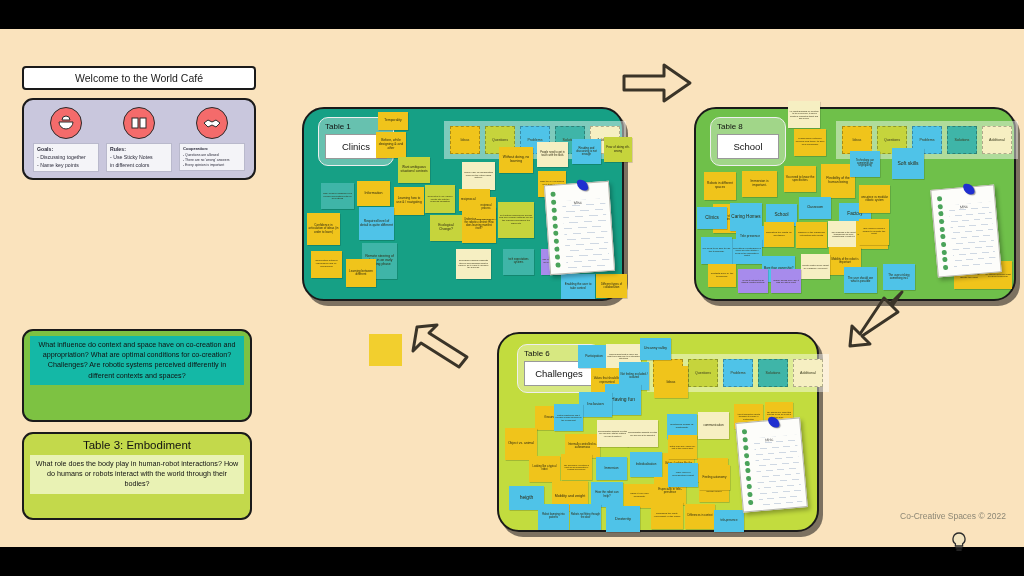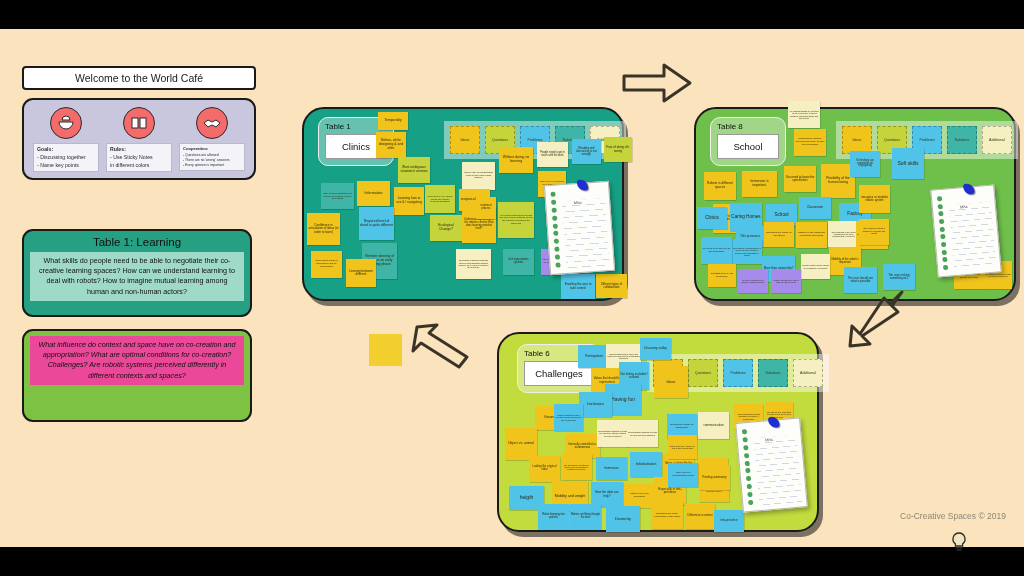--- a/index.html
+++ b/index.html
@@ -51,21 +51,21 @@
   .table-card.t1{top:200px;height:88px;background:#25a082;}
   .table-card.t2{top:300px;height:93px;background:#7dc242;}
   .table-card.t3{top:403px;height:88px;background:#c3d94b;}
   .tc-title{
     text-align:center;font-size:11.5px;color:#111;margin-bottom:4px;
   }
   .tc-body{
     background:#9fd9c8;padding:4px 5px;box-sizing:border-box;
     font-size:7.2px;line-height:1.42;color:#111;text-align:center;
   }
-  .table-card.t2 .tc-body{background:#ec4899;font-style:italic;}
+  .table-card.t2 .tc-body{background:#14b8a6;}
   .table-card.t3 .tc-body{background:#e9f2b4;}
   
   .board{position:absolute;border:2.5px solid #1a1a1a;border-radius:22px;box-shadow:4px 5px 0 rgba(20,20,20,.55);}
   #board1{left:302px;top:78px;width:318px;height:190px;background:#16a085;}
   #board2{left:694px;top:78px;width:318px;height:190px;background:#6fc04a;}
   #board3{left:497px;top:303px;width:318px;height:196px;background:#c2dc3e;}
   .board-head{
     position:absolute;border:1.6px solid #eee;border-radius:10px;
     background:rgba(255,255,255,.35);padding:4px 6px 6px;box-sizing:border-box;
   }
@@ -166,26 +166,26 @@
         </div>
         <div class="rule-card">
           <span class="rc-title">Cooperation:</span>
           <span>- Questions are allowed</span><br>
           <span>- There are no 'wrong' answers</span><br>
           <span>- Every opinion is important</span>
         </div>
       </div>
     </div>
 
-    <div class="table-card t1">
-      <div class="tc-title">Table 1: Learning</div>
-      <div class="tc-body">What skills do people need to be able to negotiate their co-creative learning spaces? How can we understand learning to deal with robots? How to imagine mutual learning among human and non-human actors?</div>
-    </div>
     <div class="table-card t2">
       <div class="tc-body">What influence do context and space have on co-creation and appropriation? What are optimal conditions for co-creation? Challenges? Are robotic systems perceived differently in different contexts and spaces?</div>
+    </div>
+    <div class="table-card t3">
+      <div class="tc-title">Table 3: Embodiment</div>
+      <div class="tc-body">What role does the body play in human-robot interactions? How do humans or robots interact with the world through their bodies?</div>
     </div>
 
     <div class="board" id="board1">
       <div class="board-head">
         <span class="bh-label">Table 1</span>
         <span class="bh-title">Clinics</span>
       </div>
       <div class="legend">
           <div class="lg" style="background: rgb(240, 196, 27);">Ideas</div>
           <div class="lg" style="background: rgb(198, 212, 60);">Questions</div>
@@ -391,21 +391,21 @@
         </svg>
     </div>
     <div class="arrow" style="left:405px;top:288px;">
       <svg width="82" height="70" viewBox="0 0 82 70">
           <path d="M12 10 L32 8 L24 16 L62 40 L54 50 L16 26 L8 34 Z" fill="none" stroke="#3a3428" stroke-width="3" stroke-linejoin="round"></path>
         </svg>
     </div>
 
     <div class="yellow-square"></div>
 
-    <div class="footer-note">Co-Creative Spaces © 2019</div>
+    <div class="footer-note">Co-Creative Spaces © 2022</div>
     <div class="bulb">
       <svg width="18" height="20" viewBox="0 0 18 20">
           <path d="M9 1a6 6 0 0 0-3.6 10.8V14h7.2v-2.2A6 6 0 0 0 9 1z" fill="#f2e4c0" stroke="#2b2b2b" stroke-width="1.3"></path>
           <rect x="5.6" y="15" width="6.8" height="1.6" fill="#2b2b2b"></rect>
           <rect x="6.4" y="17.3" width="5.2" height="1.5" fill="#2b2b2b"></rect>
         </svg>
     </div>
 
   </div>
 </div>

